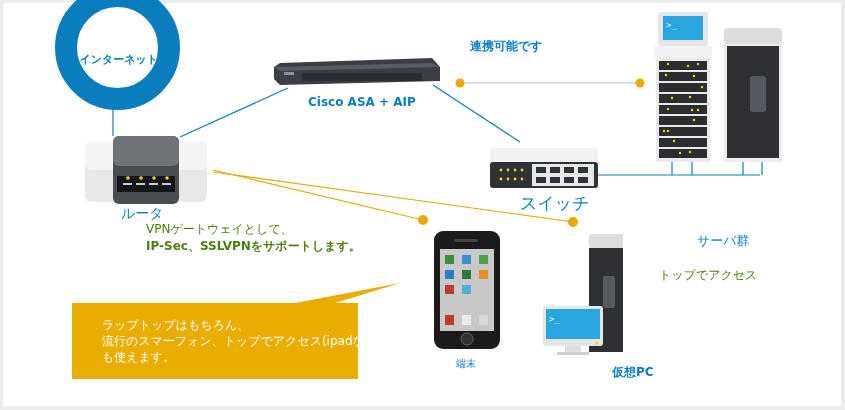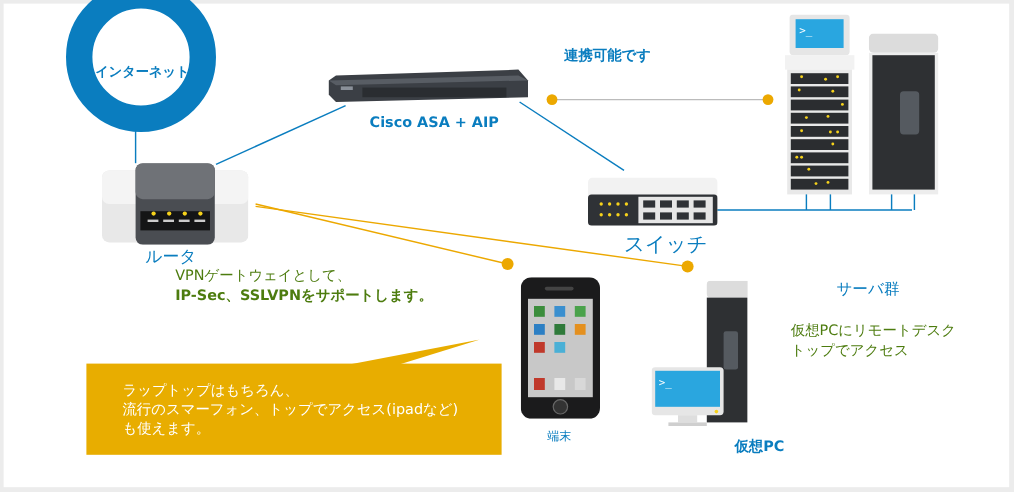--- a/index.html
+++ b/index.html
@@ -3,21 +3,21 @@
 <meta charset="utf-8">
 <style>
   html, body { margin:0; padding:0; }
   body { width:845px; height:410px; background:#ececec; position:relative; overflow:hidden;
          font-family:"DejaVu Sans", sans-serif; }
   .canvas { position:absolute; left:3px; top:3px; width:838px; height:403px; background:#fff; }
   .abs { position:absolute; }
   svg.lines { position:absolute; left:0; top:0; width:845px; height:410px; }
   .lbl-blue { color:#0a7dbf; font-weight:bold; font-size:12px; white-space:nowrap; }
   .lbl-orange { color:#4d7c0f; font-size:12px; line-height:17px; white-space:nowrap; }
-  .callout { position:absolute; left:72px; top:303px; width:346px; height:76px; background:#e8ad00; }
+  .callout { position:absolute; left:72px; top:303px; width:286px; height:76px; background:#e8ad00; }
   .callout-text { position:absolute; left:30px; top:14px; color:#fff; font-size:12px; line-height:16px; white-space:nowrap; }
   .ring { position:absolute; left:55px; top:-15px; width:125px; height:125px; border-radius:50%;
           border:22px solid #0a7dbf; box-sizing:border-box; background:#fff; }
   .ring-label { position:absolute; left:0; right:0; top:45px; text-align:right; color:#0a7dbf; font-size:11px; font-weight:bold; }
 </style>
 </head>
 <body>
 
 <div class="canvas"></div>
 
@@ -189,15 +189,14 @@
   <rect x="0" y="72" width="60" height="40" rx="3" fill="#e6e6e6"></rect>
   <rect x="3" y="75" width="54" height="30" fill="#2aa6df"></rect>
   <text x="6" y="88" fill="#fff" font-size="9" font-family="DejaVu Sans Mono, monospace">&gt;_</text>
   <circle cx="54" cy="109" r="1.5" fill="#f6d21b"></circle>
   <rect x="22" y="112" width="16" height="6" fill="#dedede"></rect>
   <rect x="14" y="118" width="32" height="3" fill="#cfcfcf"></rect>
 </svg>
 <div class="abs lbl-blue" style="left:612px;top:364px;">仮想PC</div>
 
 <div class="abs lbl-orange" style="left:659px;top:267px;font-size:12px;">
-  <div>仮想PCにリモートデスク</div>
   <div>トップでアクセス</div>
 </div>
 
 </body></html>

